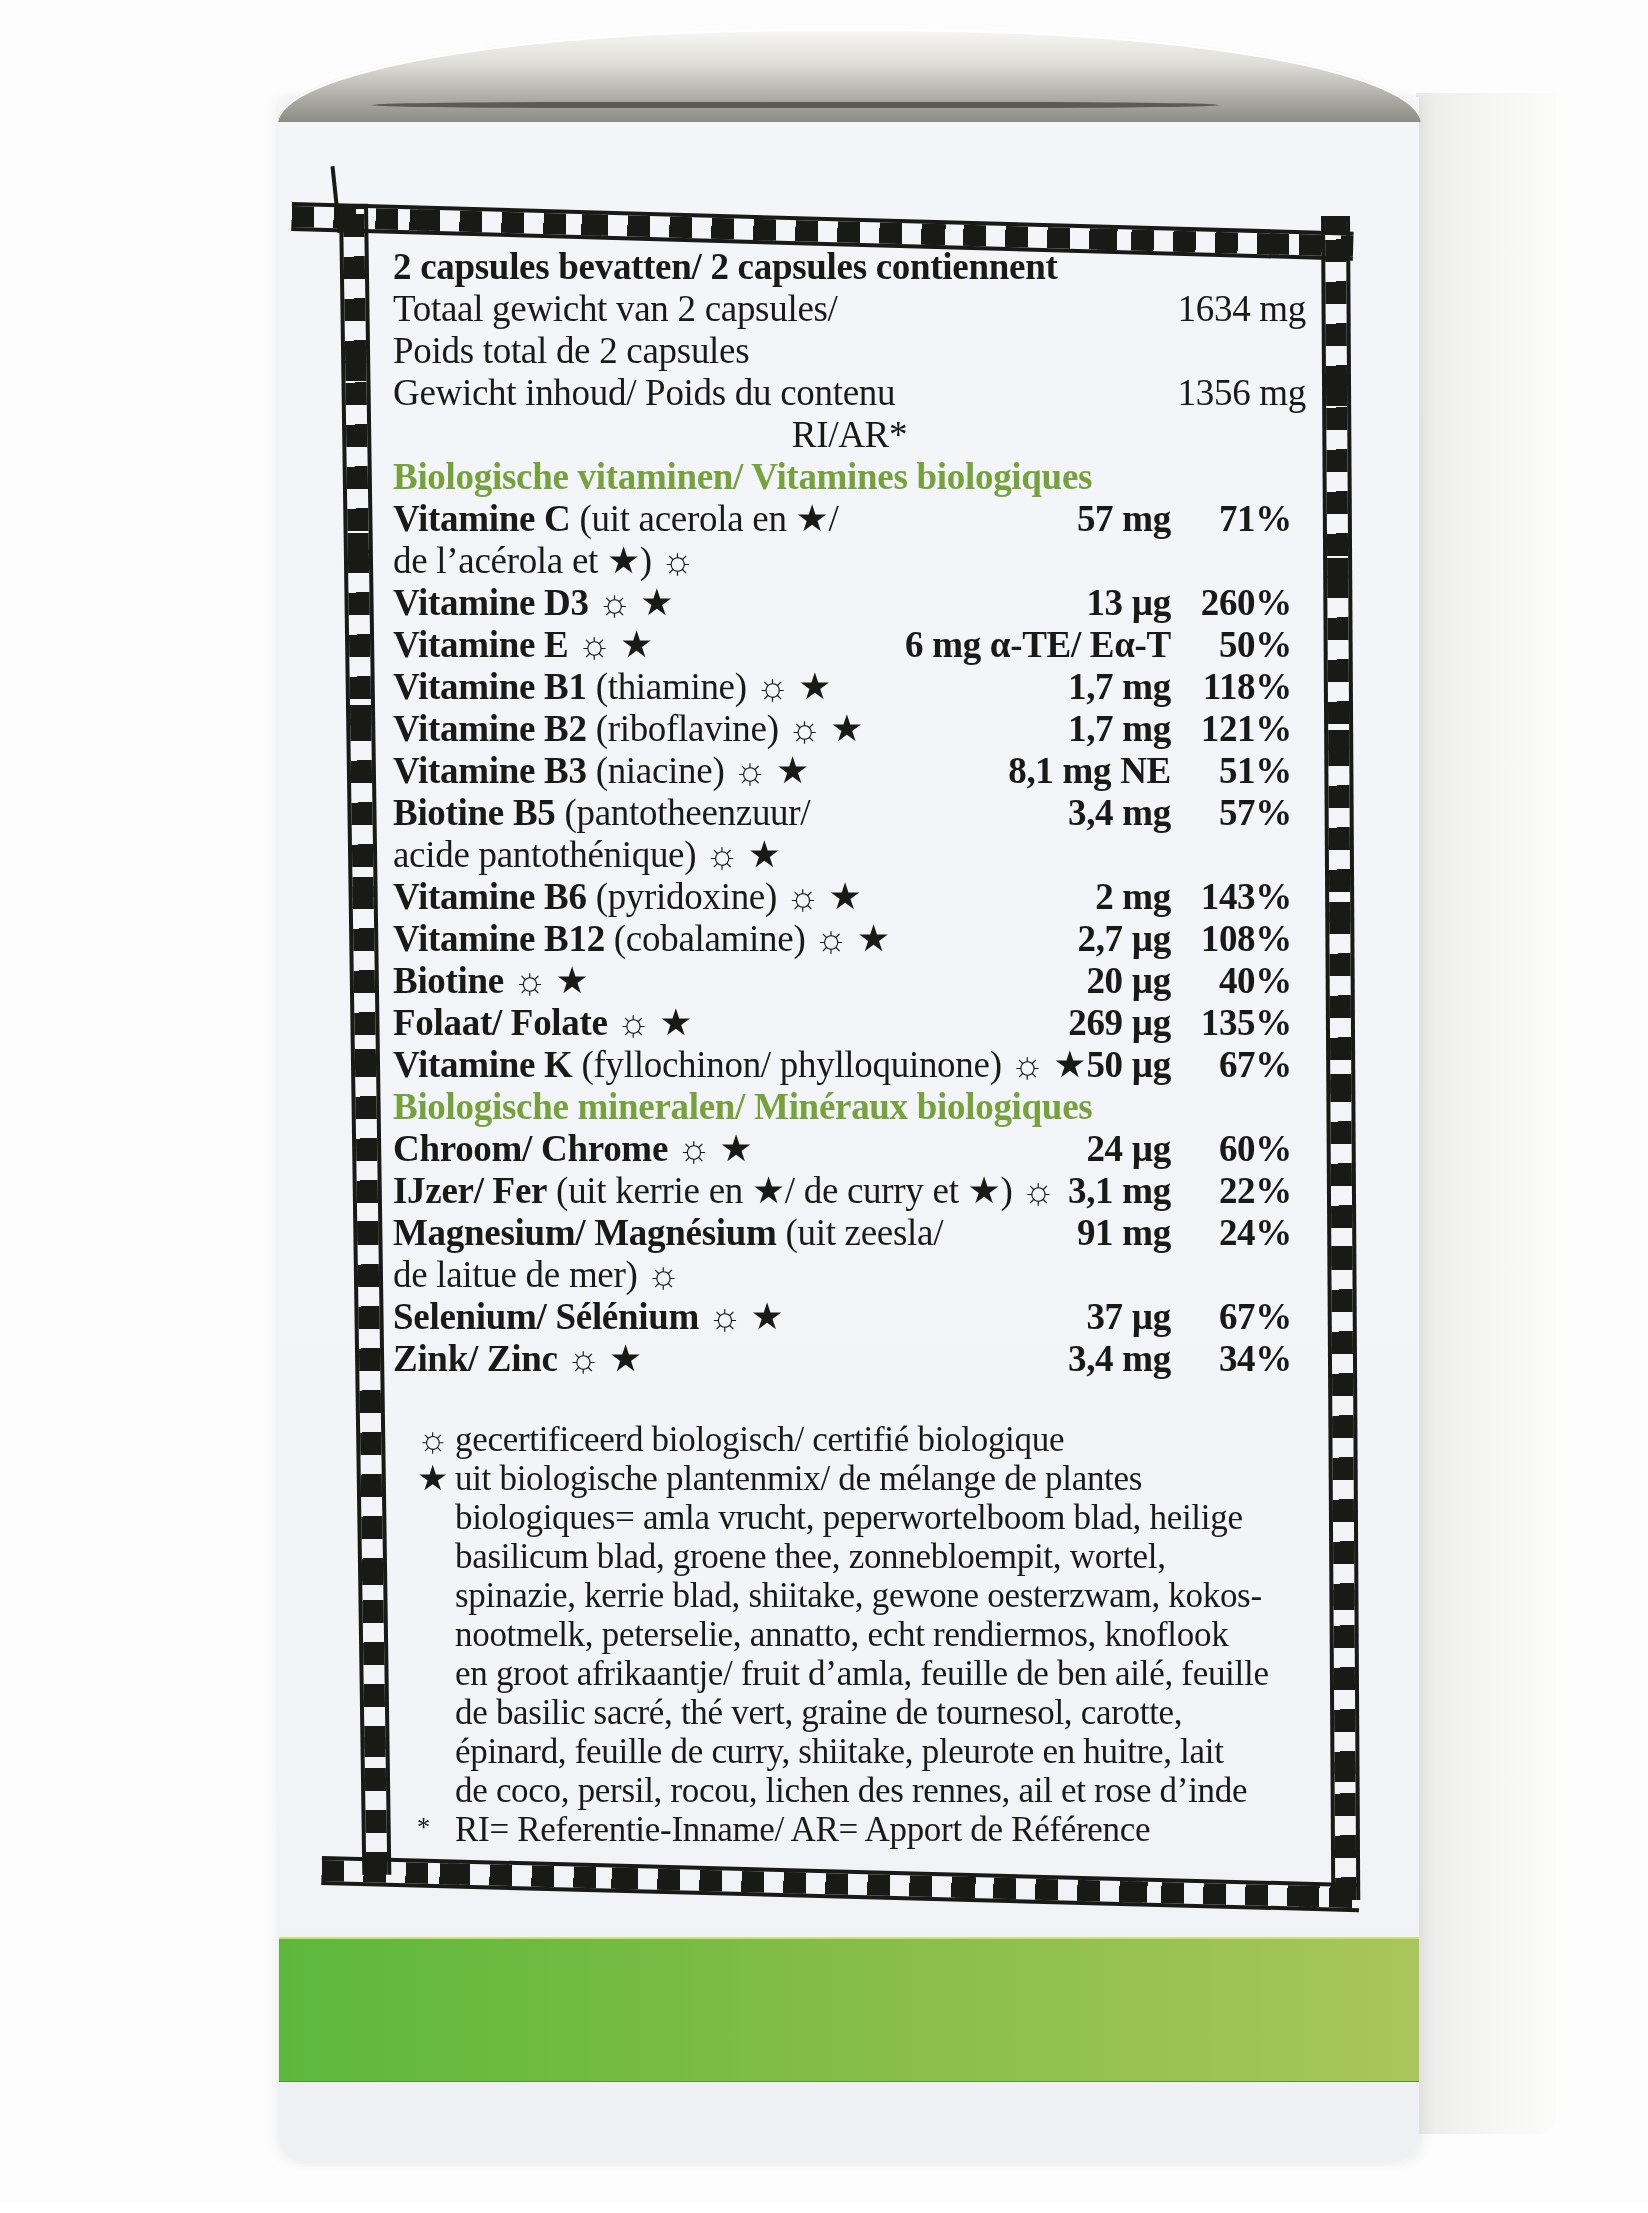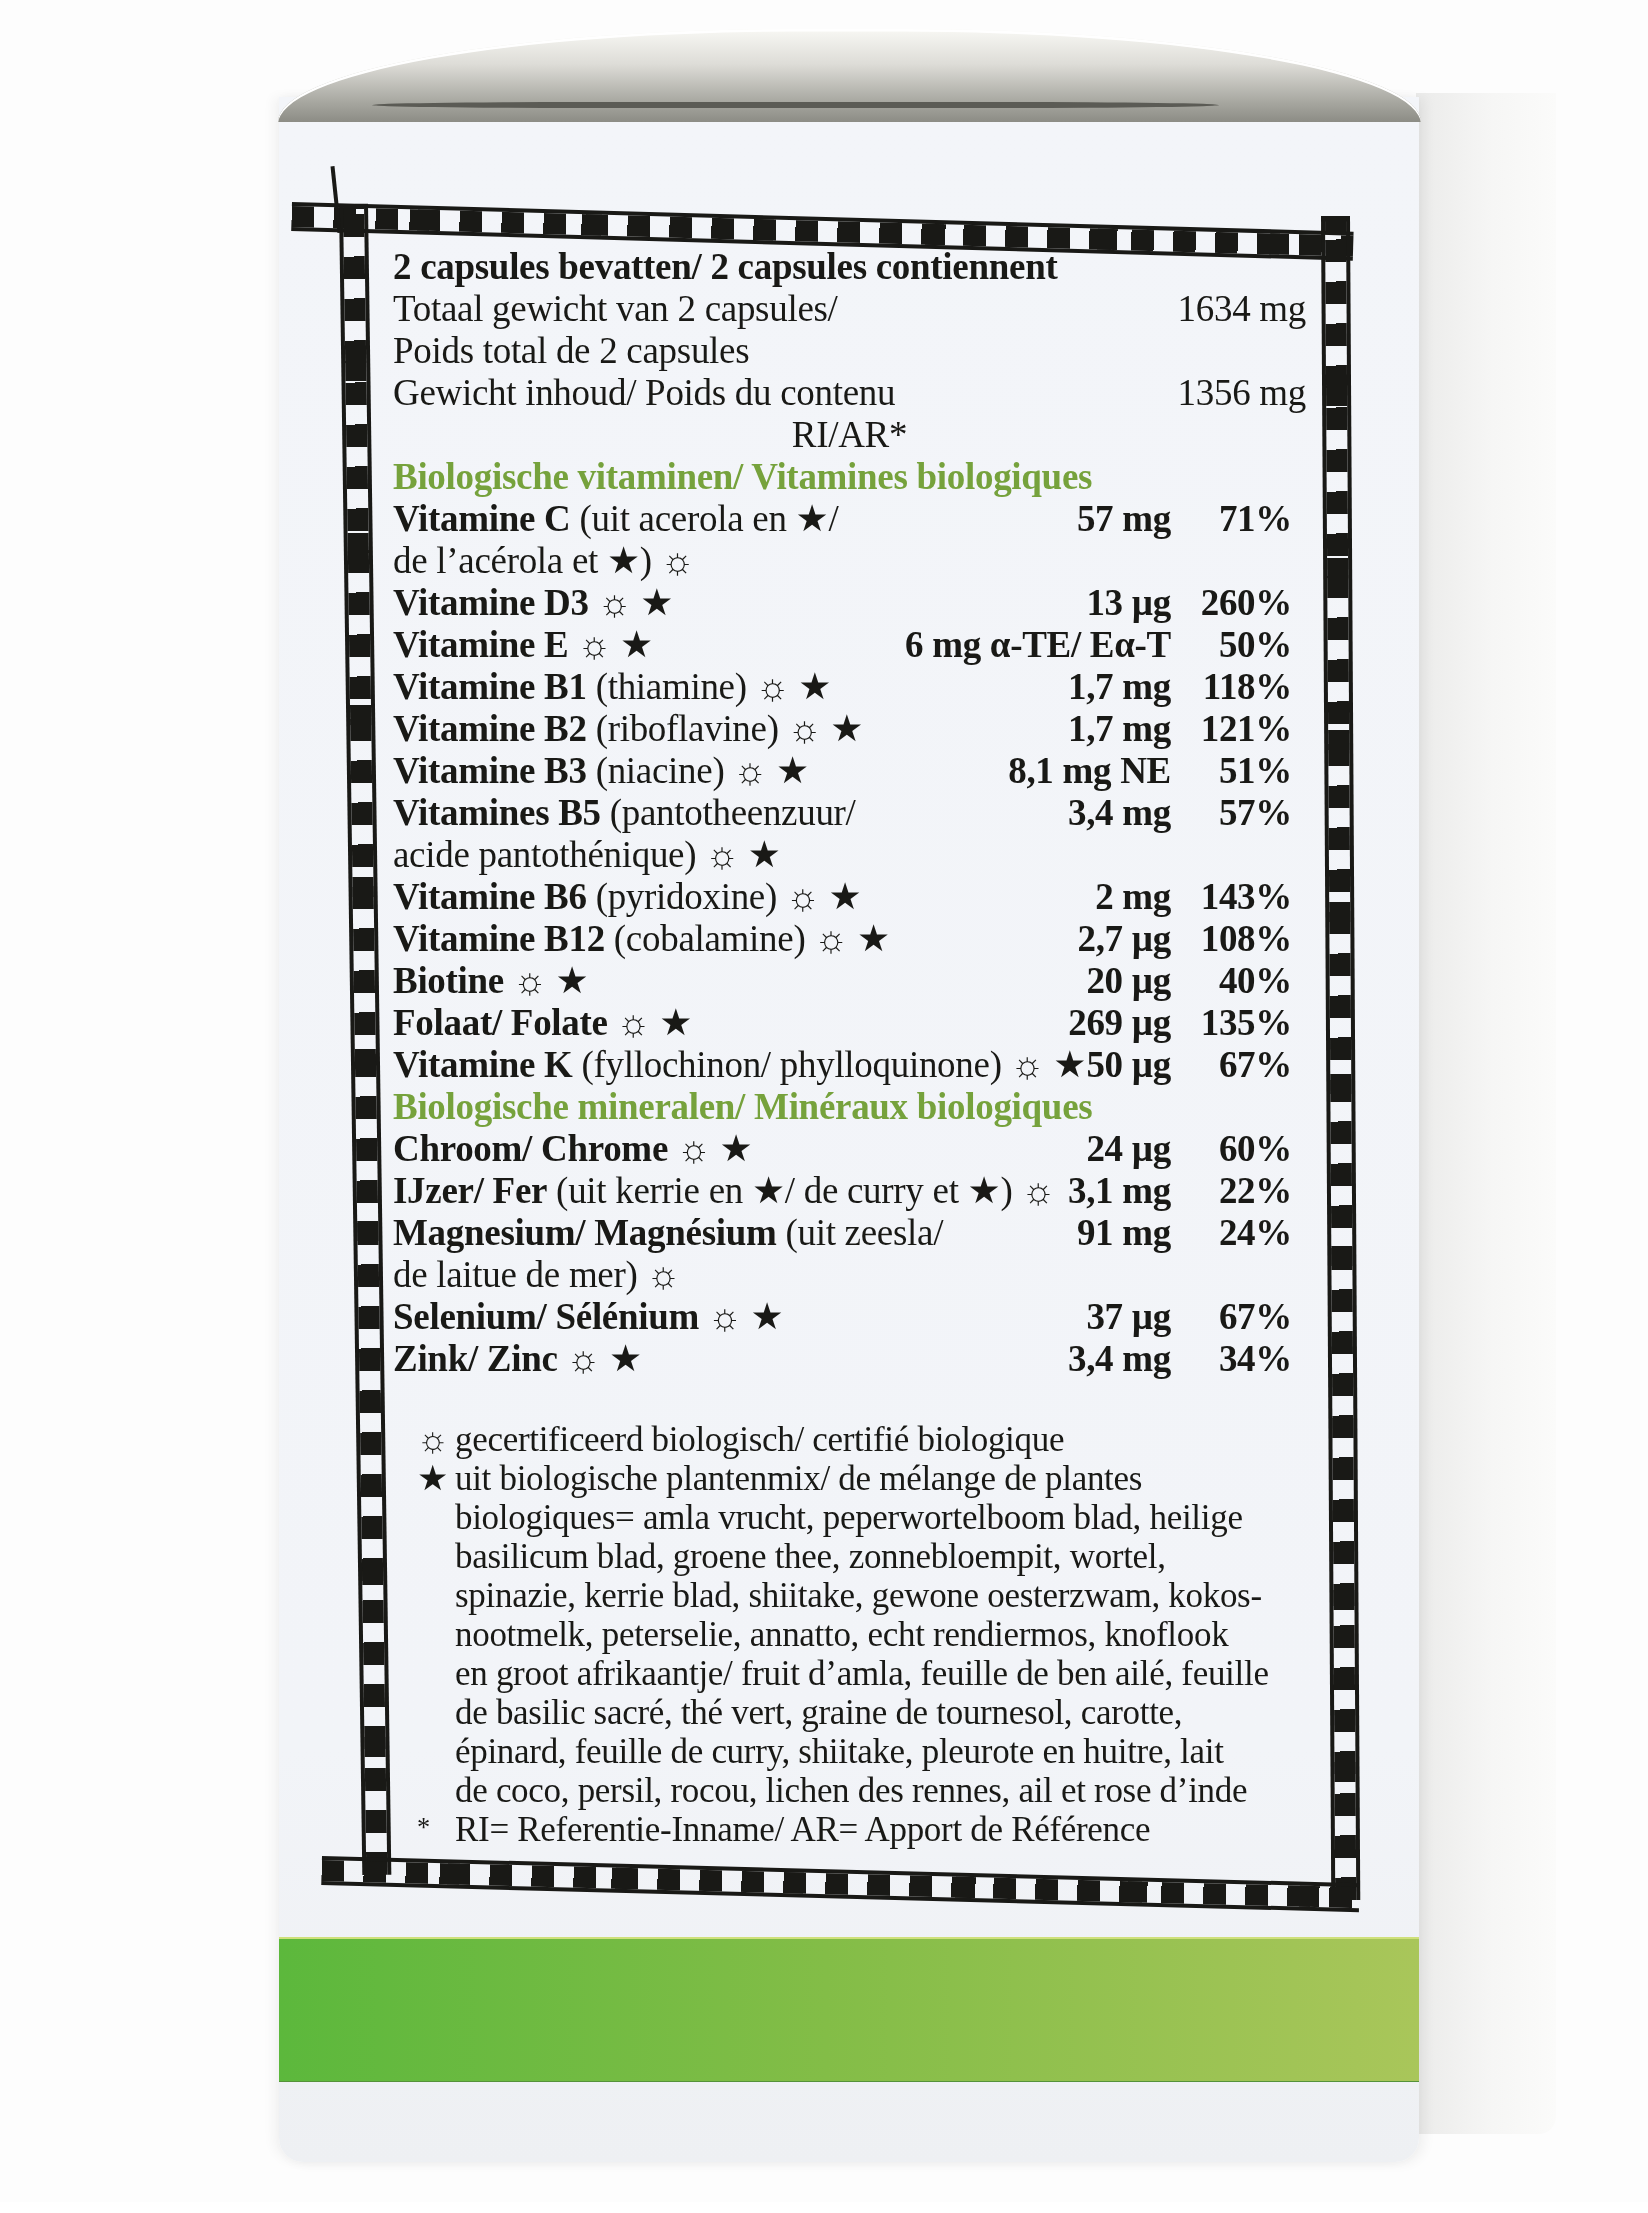--- a/index.html
+++ b/index.html
@@ -130,21 +130,21 @@
       <div class="pct">121%</div>
     </div>
 
     <div class="row line">
       <div class="lbl"><b>Vitamine B3</b><span> (niacine) ☼ ★</span></div>
       <div class="amt">8,1 mg NE</div>
       <div class="pct">51%</div>
     </div>
 
     <div class="row">
-      <div class="lbl"><b>Vitamines B5</b><span> (pantotheenzuur/</span></div>
+      <div class="lbl"><b>Biotine B5</b><span> (pantotheenzuur/</span></div>
       <div class="cont">acide pantothénique) ☼ ★</div>
       <div class="amt">3,4 mg</div>
       <div class="pct">57%</div>
     </div>
 
     <div class="row line">
       <div class="lbl"><b>Vitamine B6</b><span> (pyridoxine) ☼ ★</span></div>
       <div class="amt">2 mg</div>
       <div class="pct">143%</div>
     </div>

